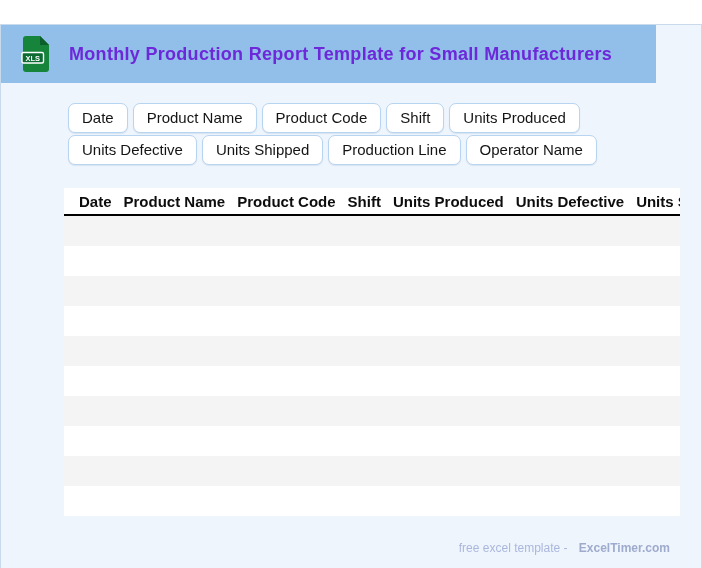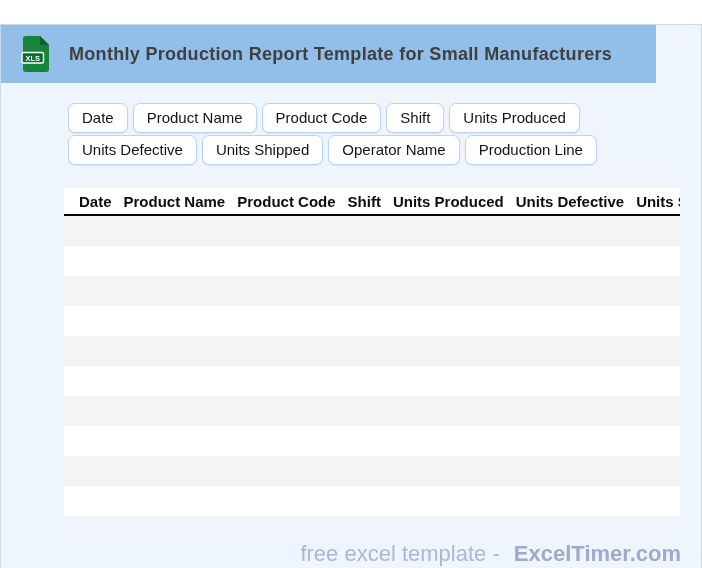--- a/index.html
+++ b/index.html
@@ -7,21 +7,21 @@
   .page {
     position:relative; width:702px; height:568px;
     background:#eef5fd; border:1px solid #c9daec; overflow:hidden;margin-top:24px;
   }
   .titlebar {
     position:absolute; left:0; top:0; width:655px; height:58px;
     background:#92bfe9; display:flex; align-items:center;
   }
   .file-icon { margin-left:20px; flex:0 0 auto; display:block; }
   .page-title {
-    color:#404040; font-size:18px; font-weight:bold;
+    color:#6d28d9; font-size:18px; font-weight:bold;
     margin-left:18px; letter-spacing:0.3px; white-space:nowrap;text-align:right;
   }
   .chips {
     position:absolute; left:67px; top:78px; width:612px;
     display:flex; flex-wrap:wrap;
   }
   .chip {
     height:30px; line-height:28px; padding:0 13px;
     background:#ffffff; border:1px solid #b7d4f0; border-radius:7px;
     margin:0 5px 2px 0; font-size:15px; color:#141414; white-space:nowrap;
@@ -32,22 +32,22 @@
     background:#ffffff; overflow:hidden;
   }
   .thead {
     display:flex; align-items:center; height:28px; padding-left:15px;
     column-gap:12px; white-space:nowrap; border-bottom:2px solid #000000;
   }
   .th { font-weight:bold; font-size:15px; color:#0d0d0d; flex:0 0 auto; }
   .trow { height:30px; background:#ffffff; }
   .tbody .trow:nth-child(odd) { background:#f4f4f4; }
   .footer {
-    position:absolute; right:20px; top:516px;
-    font-size:22px; color:#aab7dd; white-space:nowrap;
+    position:absolute; right:31px; top:516px;
+    font-size:12px; color:#aab7dd; white-space:nowrap;
   }
   .brand { font-weight:bold; color:#9fabcd; margin-left:8px; cursor:pointer; }
 </style>
 </head>
 <body>
 
 <div class="page">
 
   <div class="titlebar">
     <svg class="file-icon" width="30" height="36" viewBox="0 0 30 36" aria-hidden="true">
@@ -61,22 +61,22 @@
 
   <div class="chips">
 
   <span class="chip">Date</span>
       <span class="chip">Product Name</span>
       <span class="chip">Product Code</span>
       <span class="chip">Shift</span>
       <span class="chip">Units Produced</span>
       <span class="chip">Units Defective</span>
       <span class="chip">Units Shipped</span>
+      <span class="chip">Production Line</span>
       <span class="chip">Operator Name</span>
-      <span class="chip">Production Line</span>
     </div>
 
   <div class="report-table">
     <div class="thead">
 
     <span class="th">Date</span>
         <span class="th">Product Name</span>
         <span class="th">Product Code</span>
         <span class="th">Shift</span>
         <span class="th">Units Produced</span>

